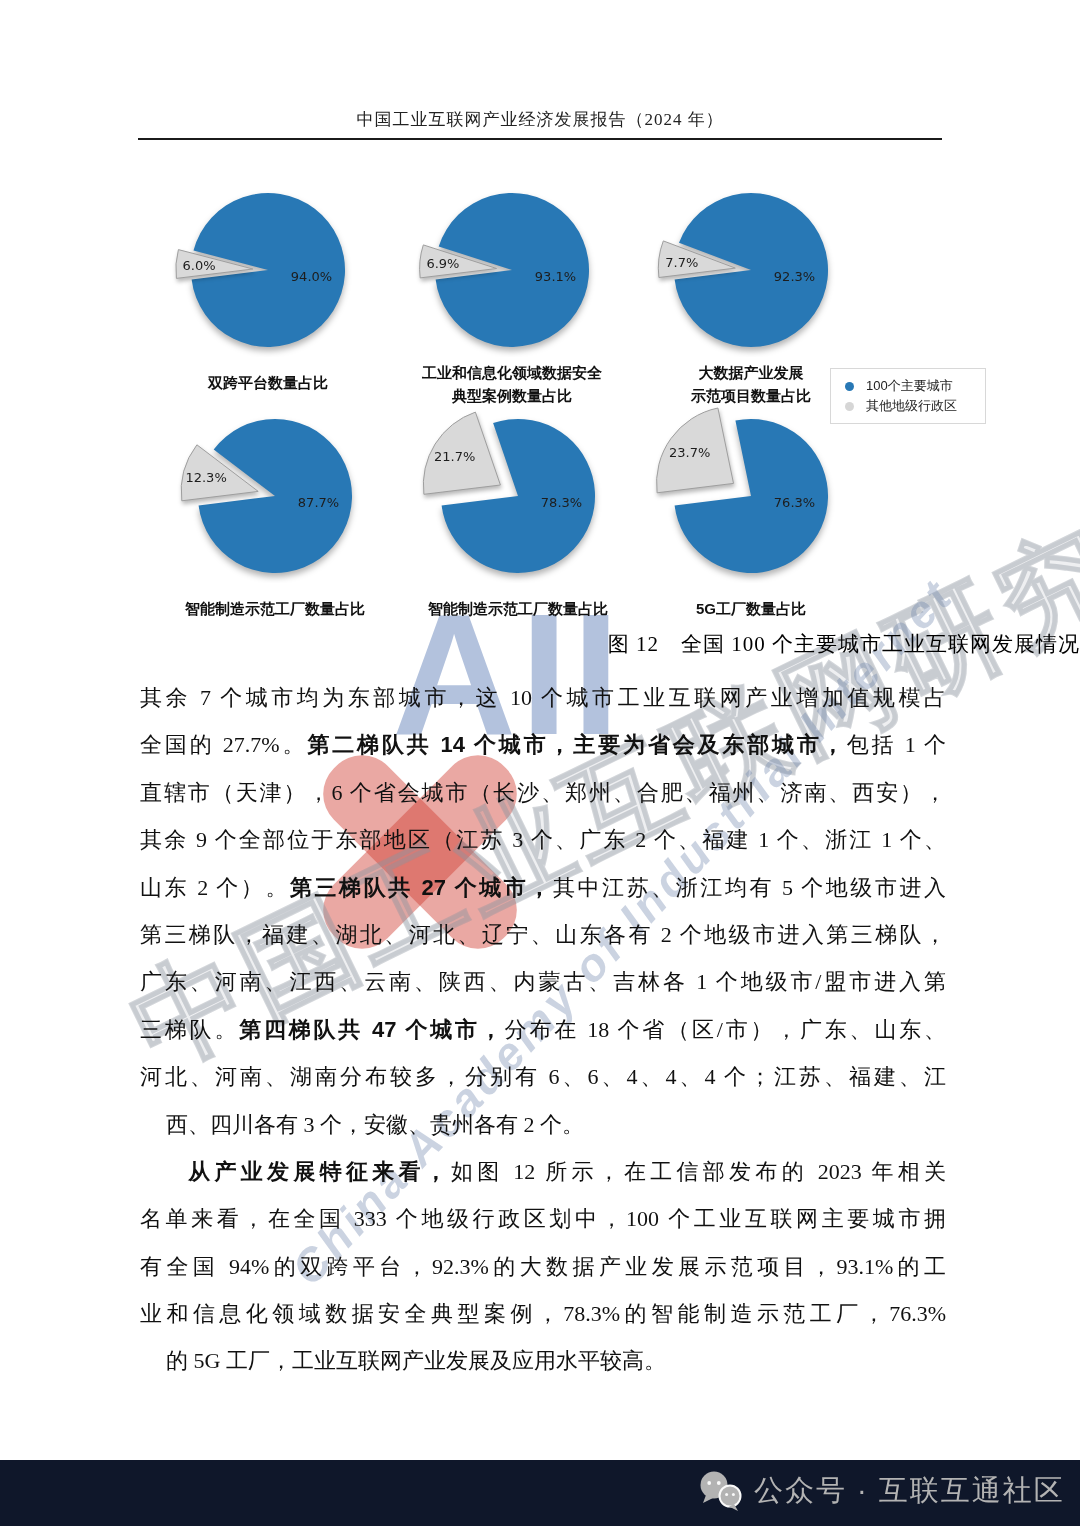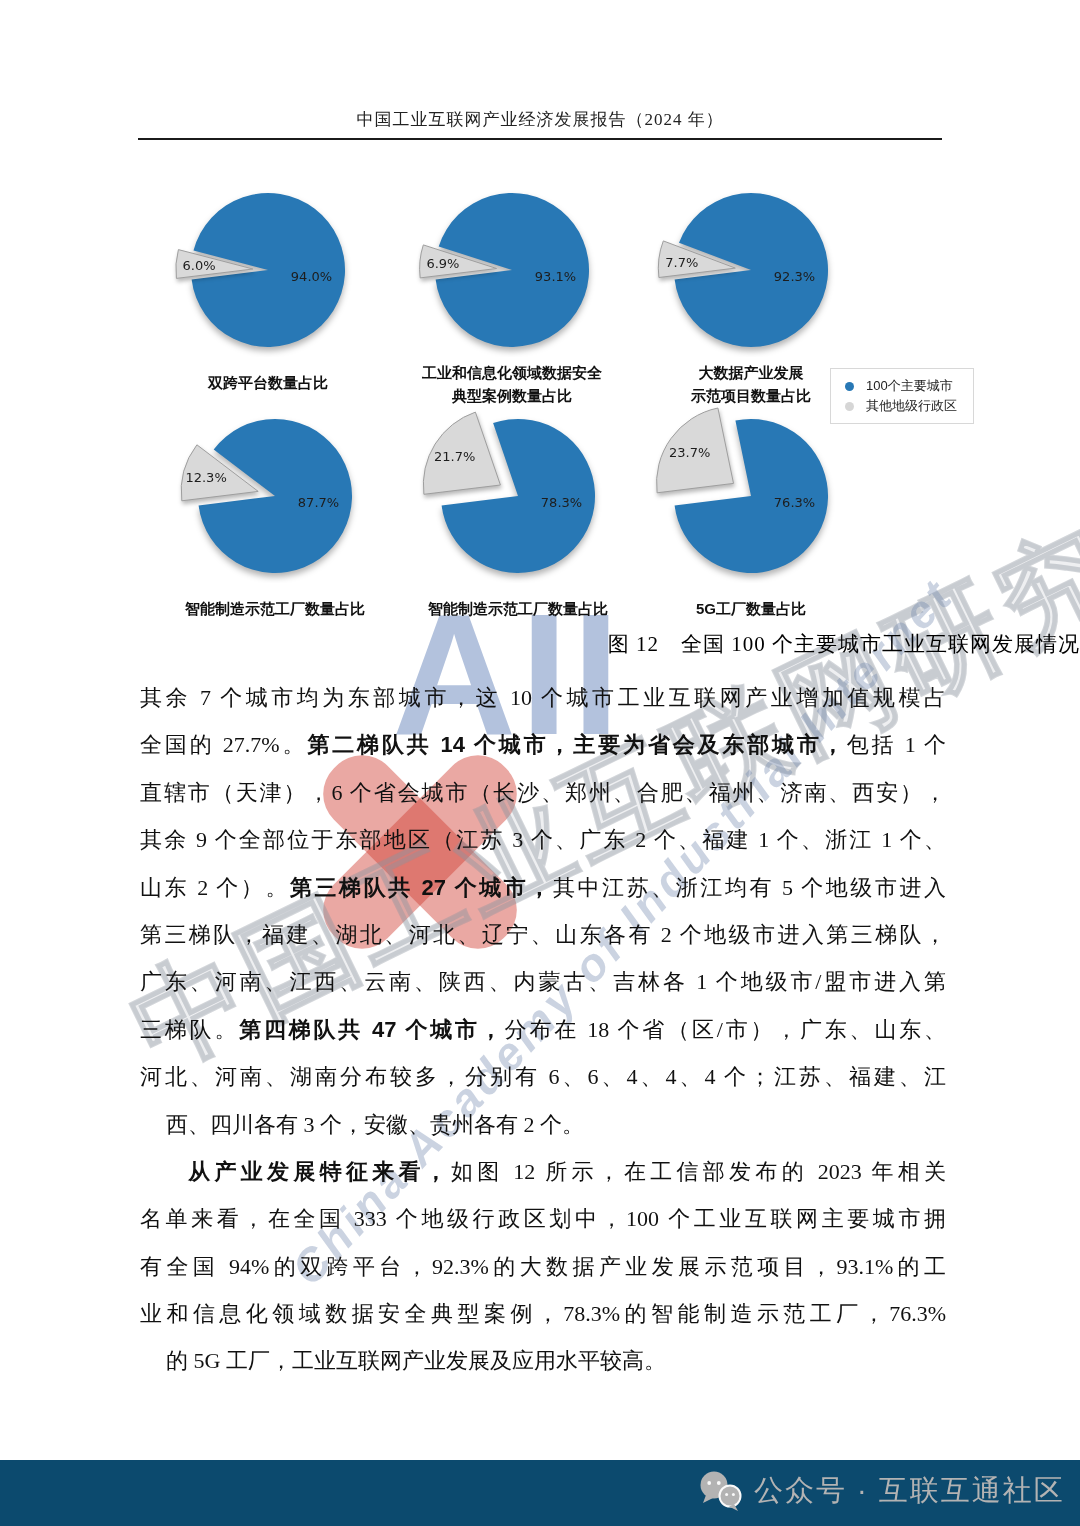--- a/index.html
+++ b/index.html
@@ -23,35 +23,35 @@
   .wm-en{position:absolute;left:300px;top:1250px;white-space:nowrap;transform:rotate(-47deg);transform-origin:left center;
           font-family:"Liberation Sans","DejaVu Sans",sans-serif;font-style:italic;font-weight:700;font-size:46px;
           letter-spacing:4px;color:rgba(105,130,168,0.35);}
   
   .pie-wrap{position:absolute;width:260px;}
   .pie-title{width:100%;text-align:center;font-family:"Liberation Sans","DejaVu Sans",sans-serif;
           font-size:15px;font-weight:600;line-height:23px;color:#111;}
   .pie-title.single{margin-top:10px;}
   .pct{font-family:"DejaVu Sans","Liberation Sans",sans-serif;font-size:13px;fill:#1d1d1d;}
   .legend{position:absolute;left:830px;top:368px;background:#fff;border:1px solid #d8d8d8;
-          padding:7px 16px 7px 10px;z-index:3;}
+          padding:7px 28px 7px 10px;z-index:3;}
   .legend-row{display:flex;align-items:center;height:20px;font-family:"Liberation Sans","DejaVu Sans",sans-serif;
           font-size:13px;color:#222;white-space:nowrap;}
   .legend-dot{width:9px;height:9px;border-radius:50%;margin:0 12px 0 4px;flex:0 0 auto;}
   .caption{position:absolute;top:630px;left:0;width:100%;text-align:right;font-size:21px;color:#000;letter-spacing:1px;}
   
   .bodytext{position:absolute;top:674px;left:140px;width:806px;}
   .line{height:47.4px;line-height:47.4px;font-size:22px;color:#111;
         text-align:justify;text-align-last:justify;white-space:nowrap;}
   .line.left{text-align:right;text-align-last:left;margin-left:26px;}
   .line .ind{display:inline-block;width:44px;}
   .line .b{font-weight:700;font-family:"Liberation Sans","DejaVu Sans",sans-serif;font-size:22px;}
   
   .pagenum{position:absolute;top:1420px;left:0;width:100%;text-align:center;font-size:15px;color:#111;}
-  .footer{position:absolute;left:0;top:1460px;width:1080px;height:66px;background:#0c4a6e;}
+  .footer{position:absolute;left:0;top:1460px;width:1080px;height:66px;background:#0f172a;}
   .footer-inner{position:absolute;left:698px;top:10px;display:flex;align-items:center;}
   .footer-label{margin-left:10px;font-family:"Liberation Sans","DejaVu Sans",sans-serif;
           font-size:29px;letter-spacing:2px;color:#b3b3b3;}
 </style>
 </head>
 <body>
 
 <div class="page">
 
   <div class="watermark">

